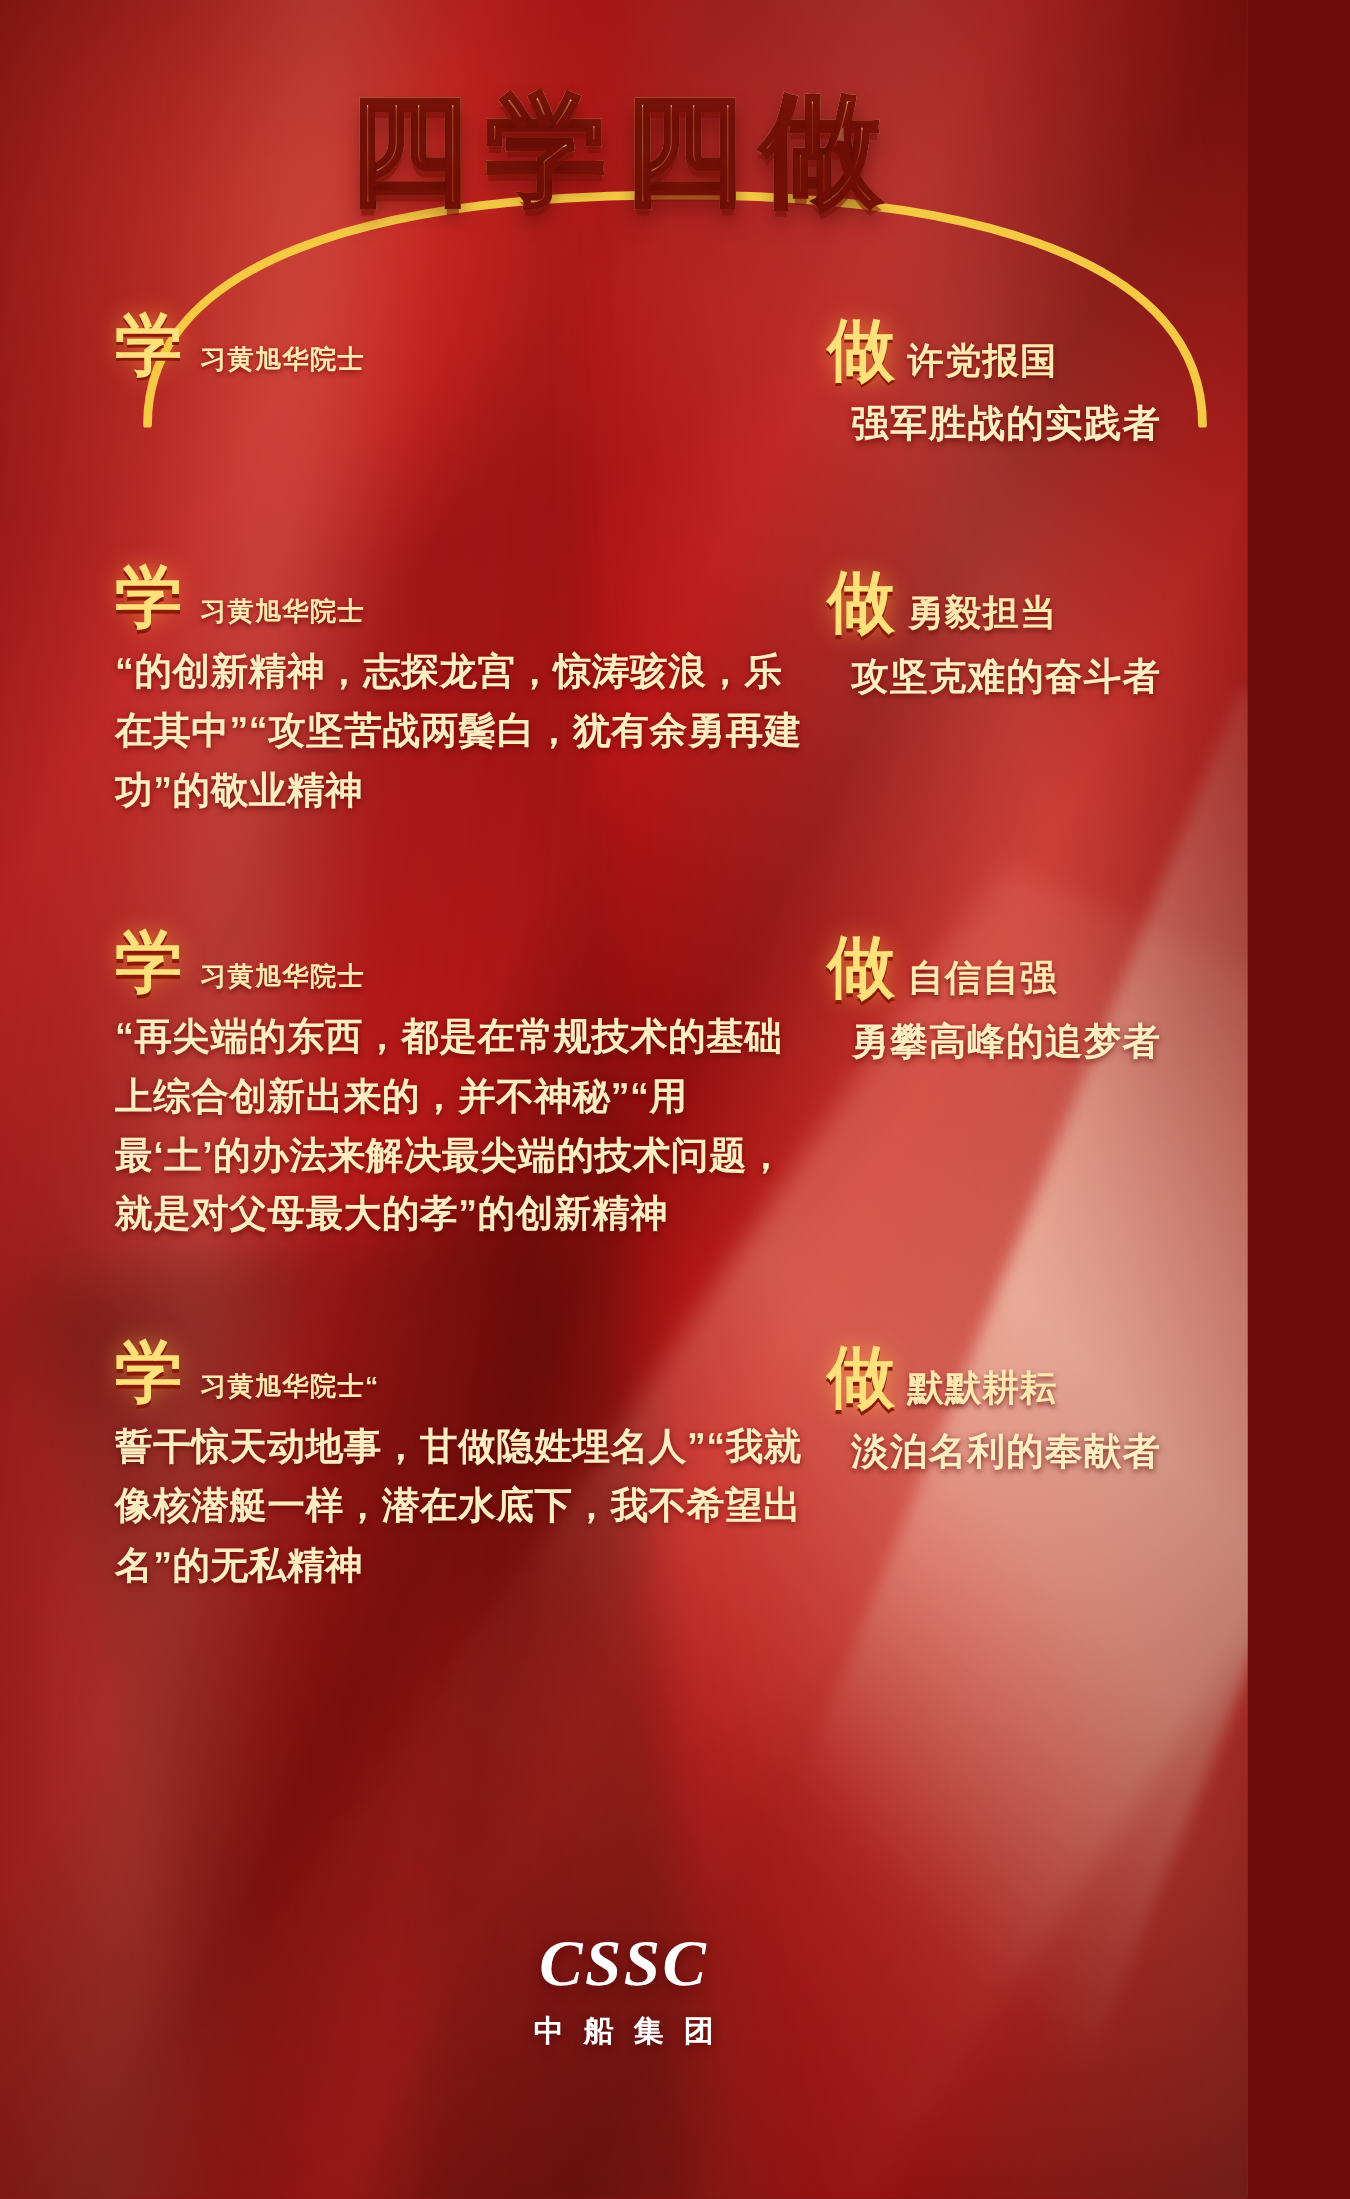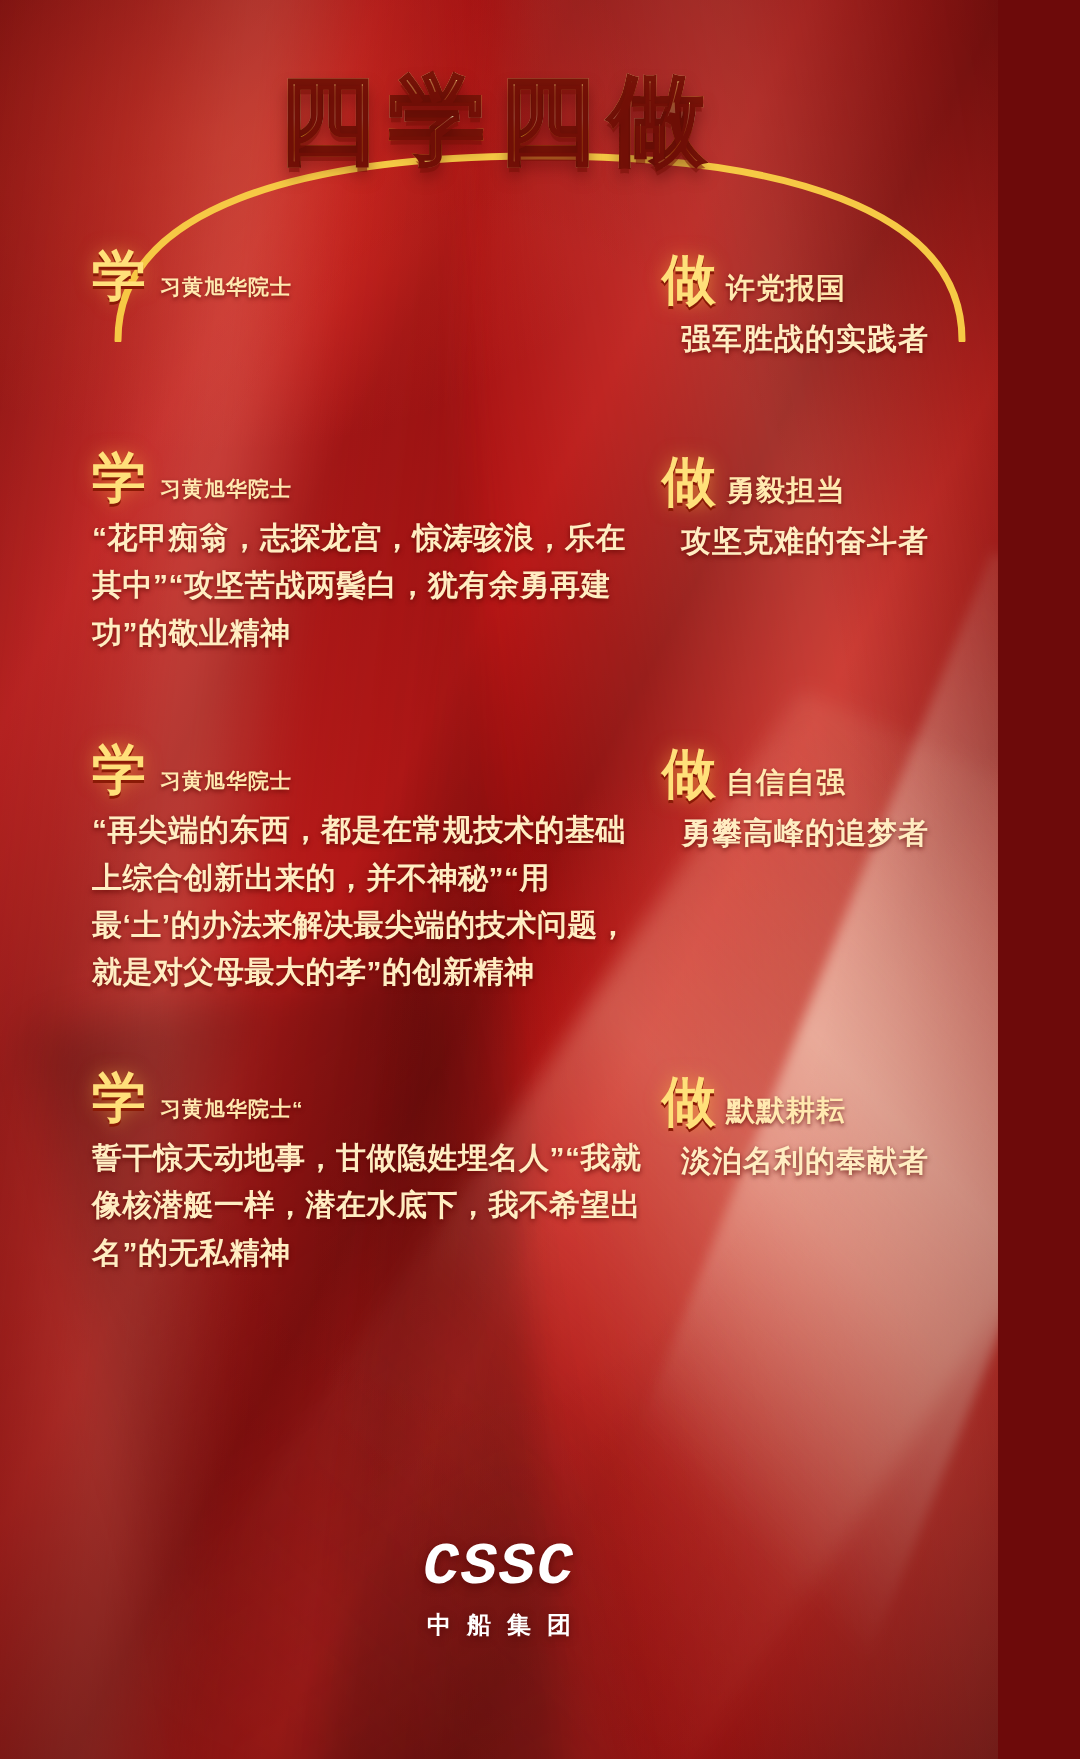--- a/index.html
+++ b/index.html
@@ -171,24 +171,24 @@
   }
 
   
   .footer {
     position: absolute;
     left: 0; right: 0; bottom: 118px;
     text-align: center;
     z-index: 5;
   }
   .logo {
-    font-family: Liberation Mono, monospace;
+    font-family: Liberation Serif, serif;
     font-style: italic;
     font-weight: 700;
-    font-size: 60px;
+    font-size: 52px;
     letter-spacing: 2px;
     color: #ffffff;
     text-shadow: 0 3px 10px rgba(70,0,0,0.6);
   }
   .logo-cn {
     margin-top: 8px;
     font-size: 24px;
     letter-spacing: 16px;
     font-weight: 700;
     color: #ffffff;
@@ -232,21 +232,21 @@
         <div class="right-sub">强军胜战的实践者</div>
       </div>
     </div>
 
     <div class="block" style="margin-top:90px;">
       <div class="col-left">
         <div class="lead">
           <span class="big-char">学</span>
           <span class="lead-text">习黄旭华院士</span>
         </div>
-        <div class="body-text">“花甲痴翁，志探龙宫，惊涛骇浪，乐在其中”“攻坚苦战两鬓白，犹有余勇再建功”的敬业精神</div>
+        <div class="body-text">“的创新精神，志探龙宫，惊涛骇浪，乐在其中”“攻坚苦战两鬓白，犹有余勇再建功”的敬业精神</div>
       </div>
       <div class="col-right">
         <div class="right-head">
           <span class="big-char">做</span>
           <span class="right-title">勇毅担当</span>
         </div>
         <div class="right-sub">攻坚克难的奋斗者</div>
       </div>
     </div>
 

